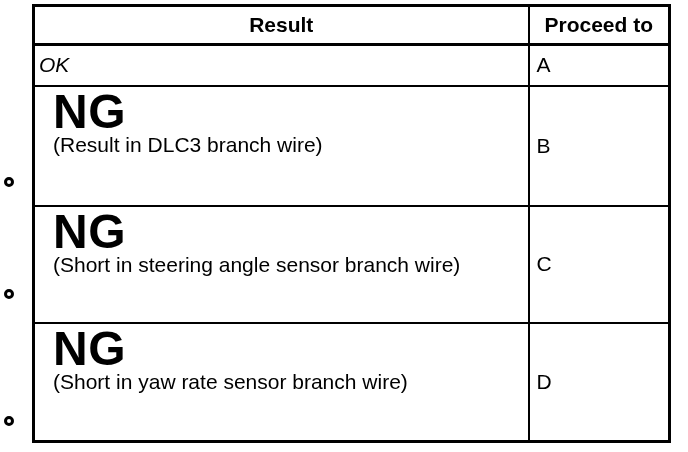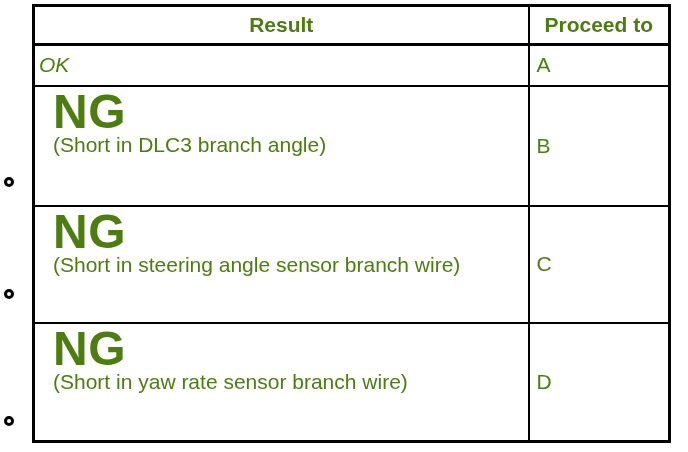--- a/index.html
+++ b/index.html
@@ -26,21 +26,21 @@
       table-layout: fixed;
       background: #ffffff;
       border: 3px solid #000000;
     }
     col.col-result  { width: 495px; }
     col.col-proceed { width: 141px; }
     th, td {
       border: 2px solid #000000;
       padding: 0;
       font-size: 21px;
-      color: #4d7c0f;
+      color: #000000;
       vertical-align: middle;
       overflow: hidden;
     }
     th {
       font-weight: bold;
       text-align: center;
       height: 39px;
       border-bottom: 3px solid #000000;
     }
     tr.row-ok td { height: 41px; }
@@ -112,21 +112,21 @@
     </thead>
     <tbody>
       <tr class="row-ok">
         <td class="cell-result">OK</td>
         <td class="cell-proceed">A</td>
       </tr>
       <tr class="row-ng-b">
         <td class="cell-ng">
           <div class="ng-inner">
             <div class="ng-label">NG</div>
-            <div class="ng-detail">(Short in DLC3 branch angle)</div>
+            <div class="ng-detail">(Result in DLC3 branch wire)</div>
           </div>
         </td>
         <td class="cell-proceed">B</td>
       </tr>
       <tr class="row-ng-c">
         <td class="cell-ng">
           <div class="ng-inner">
             <div class="ng-label">NG</div>
             <div class="ng-detail">(Short in steering angle sensor branch wire)</div>
           </div>

